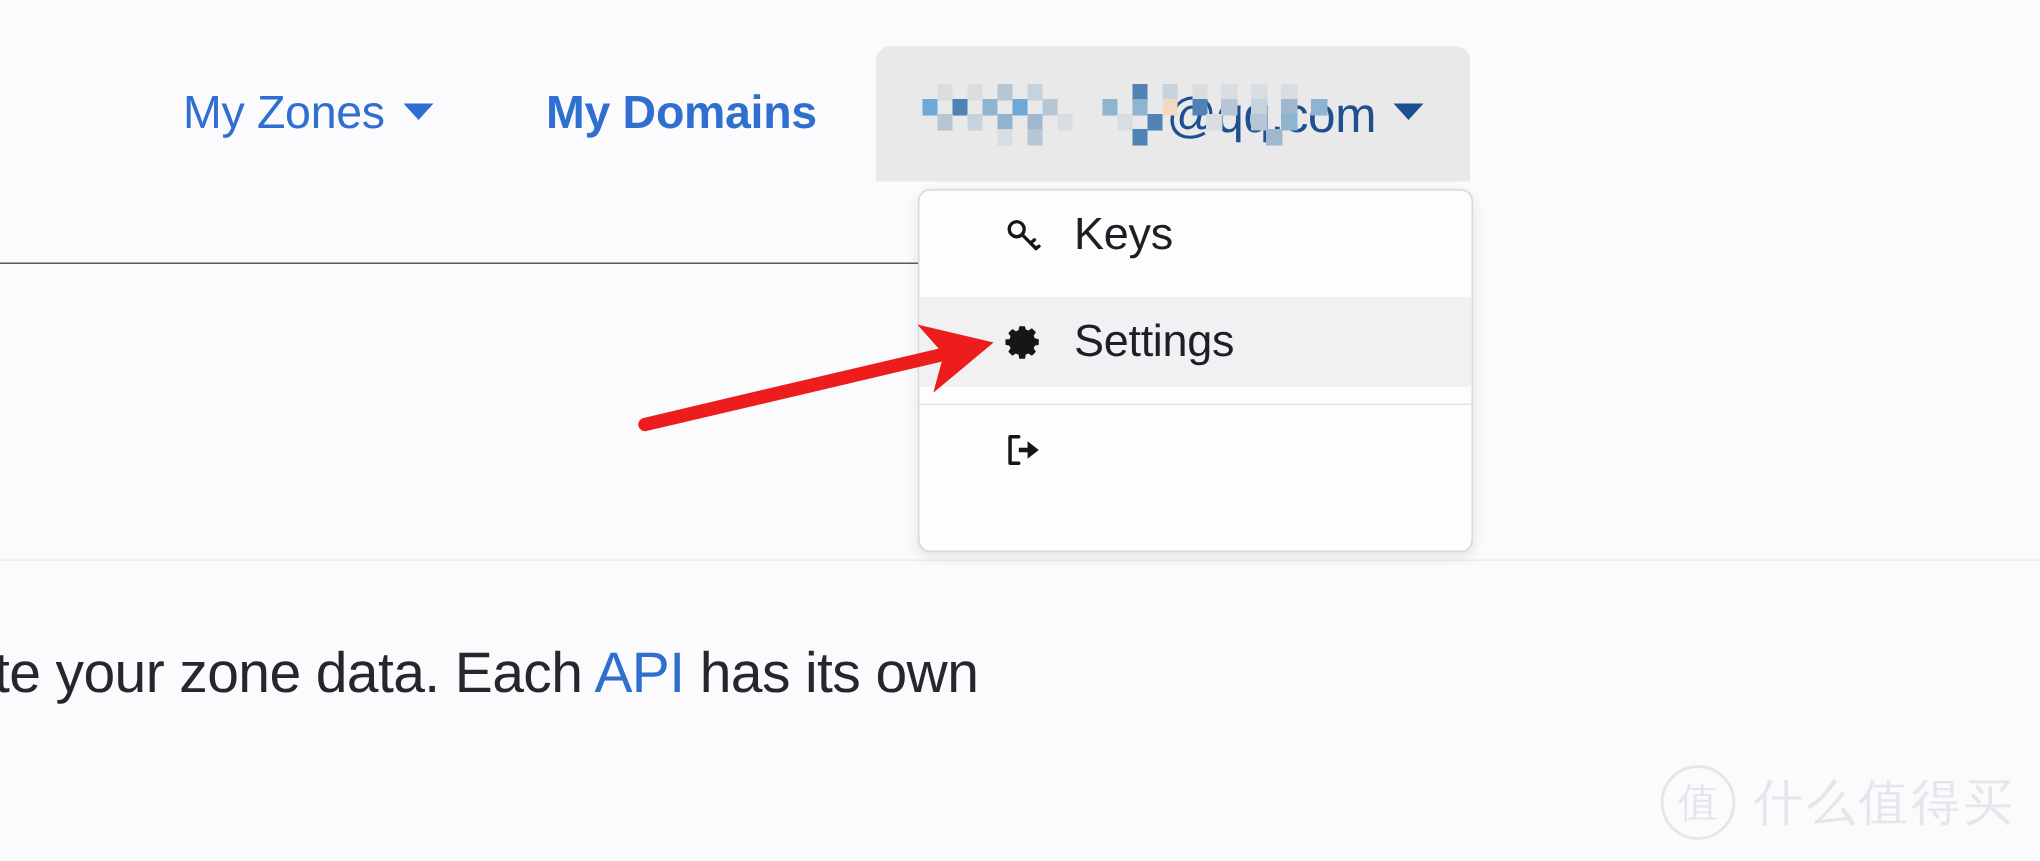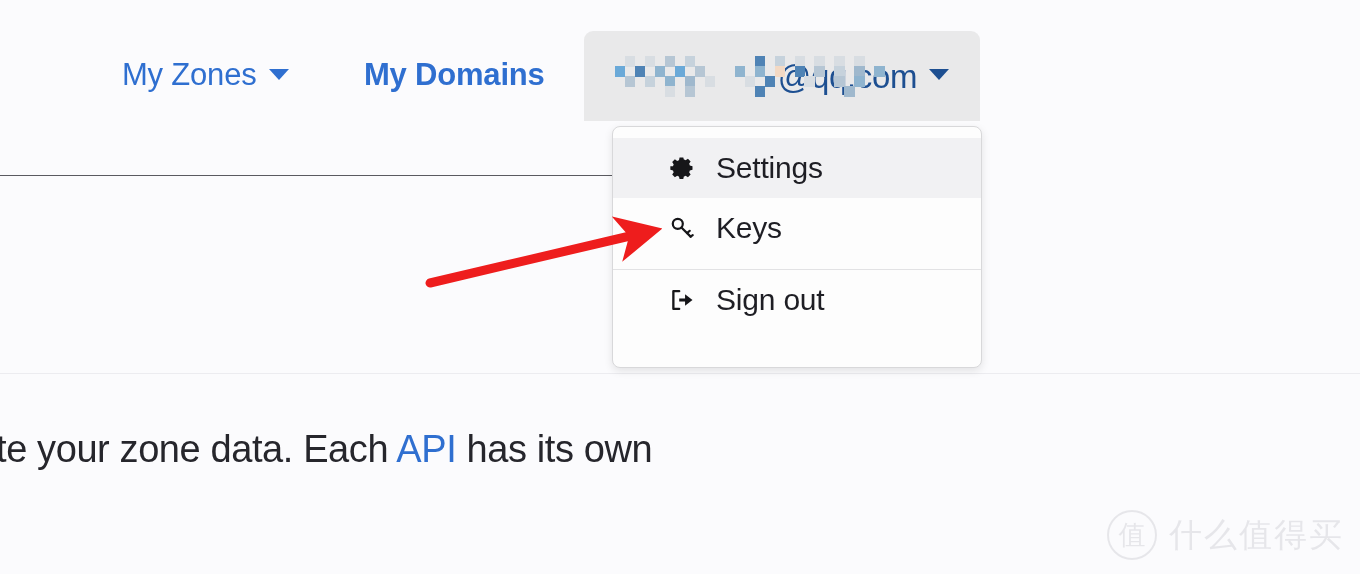--- a/index.html
+++ b/index.html
@@ -276,55 +276,54 @@
             </span>
           <span class="email-domain">@qq.com</span>
           <span class="caret dark"></span>
         </div>
       </div>
     </div>
   </div>
 
   <div class="dropdown">
 
-    <div class="menu-item first hovered">
-      <span class="menu-icon">
-        <svg width="28" height="28" viewBox="0 0 24 24" aria-hidden="true">
-          <path fill="#161619" d="M12 8.2a3.8 3.8 0 1 0 0 7.6 3.8 3.8 0 0 0 0-7.6zm0 5.9a2.1 2.1 0 1 1 0-4.2 2.1 2.1 0 0 1 0 4.2z"></path>
-          <path fill="#161619" d="M21 13.6v-3.2l-2.3-.5a7 7 0 0 0-.6-1.5l1.3-2-2.3-2.3-2 1.3a7 7 0 0 0-1.5-.6L13.1 3H9.9l-.5 2.3a7 7 0 0 0-1.5.6l-2-1.3L3.6 6.9l1.3 2a7 7 0 0 0-.6 1.5L2 10.4v3.2l2.3.5c.15.53.35 1.03.6 1.5l-1.3 2 2.3 2.3 2-1.3c.47.25.97.45 1.5.6l.5 2.3h3.2l.5-2.3c.53-.15 1.03-.35 1.5-.6l2 1.3 2.3-2.3-1.3-2c.25-.47.45-.97.6-1.5l2.3-.5z"></path>
-        </svg>
-      </span>
-      <span class="menu-label">Settings</span>
-    </div>
-
     <div class="menu-item">
       <span class="menu-icon">
         <svg width="28" height="28" viewBox="0 0 24 24" aria-hidden="true">
           <g fill="none" stroke="#161619" stroke-width="1.9" stroke-linecap="round" stroke-linejoin="round">
             <circle cx="8.4" cy="8.4" r="4.3"></circle>
             <path d="M11.5 11.5 L19.4 19.4"></path>
             <path d="M16.3 16.3 L18.6 14.4"></path>
             <path d="M19.4 19.4 L21.2 18.1"></path>
           </g>
         </svg>
       </span>
       <span class="menu-label">Keys</span>
     </div>
 
+    <div class="menu-item first hovered">
+      <span class="menu-icon">
+        <svg width="28" height="28" viewBox="0 0 24 24" aria-hidden="true">
+          <path fill="#161619" d="M12 8.2a3.8 3.8 0 1 0 0 7.6 3.8 3.8 0 0 0 0-7.6zm0 5.9a2.1 2.1 0 1 1 0-4.2 2.1 2.1 0 0 1 0 4.2z"></path>
+          <path fill="#161619" d="M21 13.6v-3.2l-2.3-.5a7 7 0 0 0-.6-1.5l1.3-2-2.3-2.3-2 1.3a7 7 0 0 0-1.5-.6L13.1 3H9.9l-.5 2.3a7 7 0 0 0-1.5.6l-2-1.3L3.6 6.9l1.3 2a7 7 0 0 0-.6 1.5L2 10.4v3.2l2.3.5c.15.53.35 1.03.6 1.5l-1.3 2 2.3 2.3 2-1.3c.47.25.97.45 1.5.6l.5 2.3h3.2l.5-2.3c.53-.15 1.03-.35 1.5-.6l2 1.3 2.3-2.3-1.3-2c.25-.47.45-.97.6-1.5l2.3-.5z"></path>
+        </svg>
+      </span>
+      <span class="menu-label">Settings</span>
+    </div>
+
     <div class="menu-divider"></div>
 
     <div class="menu-item">
       <span class="menu-icon">
         <svg width="28" height="28" viewBox="0 0 24 24" aria-hidden="true">
           <path fill="none" stroke="#161619" stroke-width="2" stroke-linecap="round" stroke-linejoin="round" d="M9.6 4.4H4.6v15.2h5"></path>
           <path fill="#161619" d="M14.6 7 L21 12 L14.6 17 Z"></path>
           <rect x="9.6" y="10.7" width="6" height="2.6" fill="#161619"></rect>
         </svg>
       </span>
-      <span class="menu-label">Sign out</span>
     </div>
   </div>
 
   <div class="body-text">
     <span>te your zone data. Each </span><span class="api-link">API</span><span> has its own</span>
   </div>
 
   <svg class="arrow-layer" viewBox="0 0 1360 574">
     <defs>
       <marker id="ahead" markerWidth="5.2" markerHeight="5.2" refX="1.5" refY="2.6" orient="auto">

